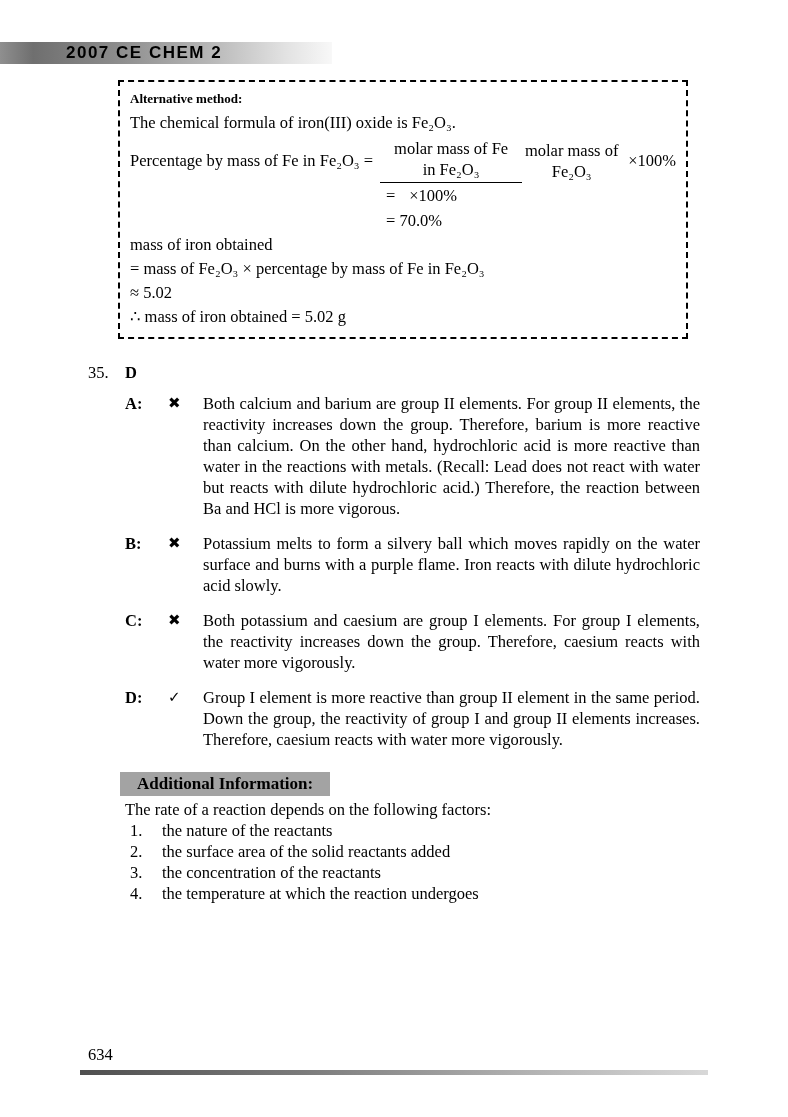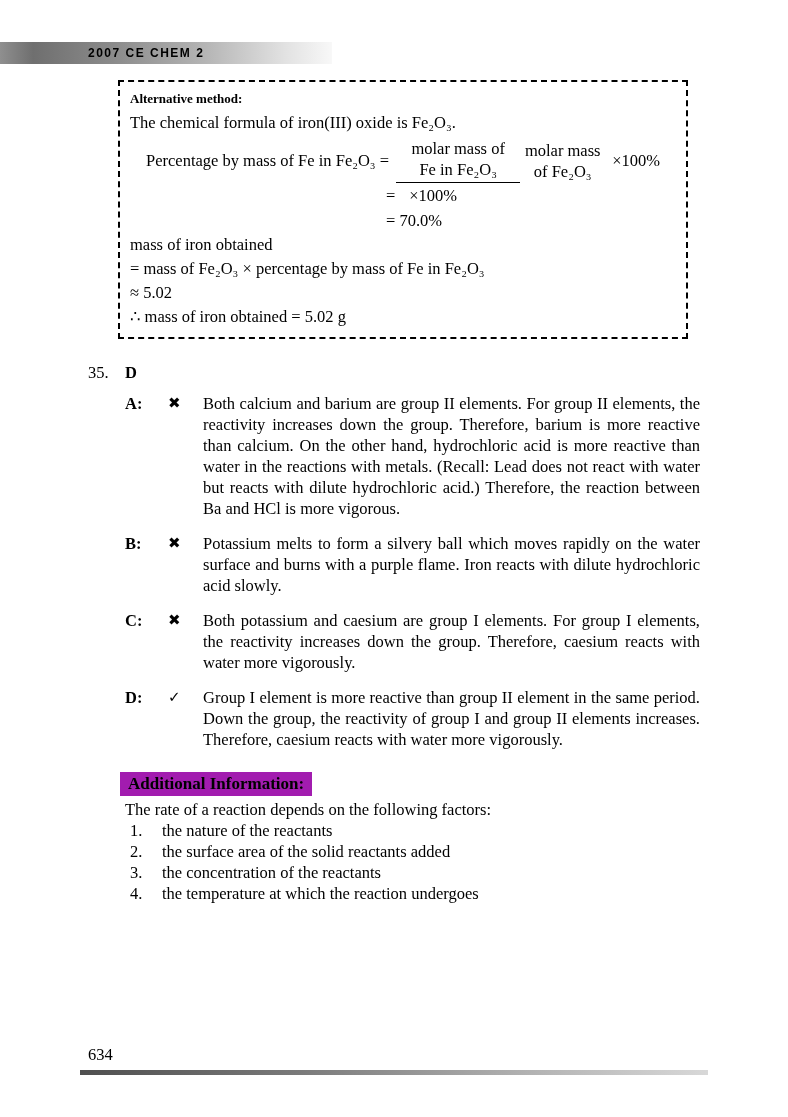--- a/index.html
+++ b/index.html
@@ -8,35 +8,35 @@
     font-family:"Liberation Serif","DejaVu Serif",serif;
     font-size:16.5px; color:#000; overflow:hidden;
   }
 
   
   .header-bar {
     position:absolute; top:42px; left:0; width:332px; height:22px;
     background:linear-gradient(90deg,#8f8f8f 0%,#6f6f6f 10%,#8c8c8c 35%,#b5b5b5 62%,#e2e2e2 86%,#f8f8f8 100%);
   }
   .header-title {
-    display:block; padding-left:88px; line-height:22px;
+    display:block; padding-left:66px; line-height:22px;
     font-family:"Liberation Sans","DejaVu Sans",sans-serif;
-    font-weight:700; font-size:12px; letter-spacing:1.5px; color:#000;
+    font-weight:700; font-size:17px; letter-spacing:1.5px; color:#000;
   }
 
   .content { position:absolute; top:80px; left:0; width:788px; }
 
   
   .alt-box {
     margin-left:118px; width:546px;
     border:2px dashed #000; padding:5px 10px 8px 10px;
   }
   .alt-title { font-weight:bold; font-size:13px; line-height:24px; }
   .alt-line  { line-height:24px; }
-  .eq-row { display:flex; align-items:center; margin:3px 16px; }
+  .eq-row { display:flex; align-items:center; margin:3px 0; }
   .eq-lhs { margin-right:7px; white-space:nowrap; }
   .frac { display:inline-flex; flex-direction:row; text-align:center; }
   .frac .num { border-bottom:1px solid #000; padding:0 8px 2px 8px; line-height:21px; }
   .frac .den { padding-top:2px; line-height:21px; }
   .eq-suffix { margin-left:7px; white-space:nowrap; }
   .eq-indent { margin-left:256px; }
   .eq-sign { margin-right:7px; }
 
   
   .question { margin:22px 88px 0 88px; }
@@ -47,22 +47,22 @@
   .opt-label { margin-left:37px; width:43px; font-weight:bold; line-height:21px; }
   .opt-mark {
     width:35px; line-height:21px; font-size:15px;
     font-family:"DejaVu Sans",sans-serif;
   }
   .opt-text { width:497px; text-align:justify; line-height:21px; }
 
   
   .additional { margin:22px 88px 0 125px; width:575px; }
   .add-title {
-    display:inline-block; background:#a21caf; font-weight:bold; font-size:17px;
-    padding:1px 8px; margin-left:-5px; margin-bottom:3px; line-height:22px;
+    display:inline-block; background:#a3a3a3; font-weight:bold; font-size:17px;
+    padding:1px 17px; margin-left:-5px; margin-bottom:3px; line-height:22px;
   }
   .add-line { line-height:21px; }
   .add-item { display:flex; line-height:21px; }
   .item-num { width:37px; padding-left:5px; box-sizing:border-box; }
   .add-conclusion { text-align:justify; line-height:21px; margin-top:1px; }
 
   
   .footer { position:absolute; left:80px; top:1044px; width:628px; }
   .page-num { margin-left:8px; line-height:22px; margin-bottom:4px; }
   .footer-rule {

